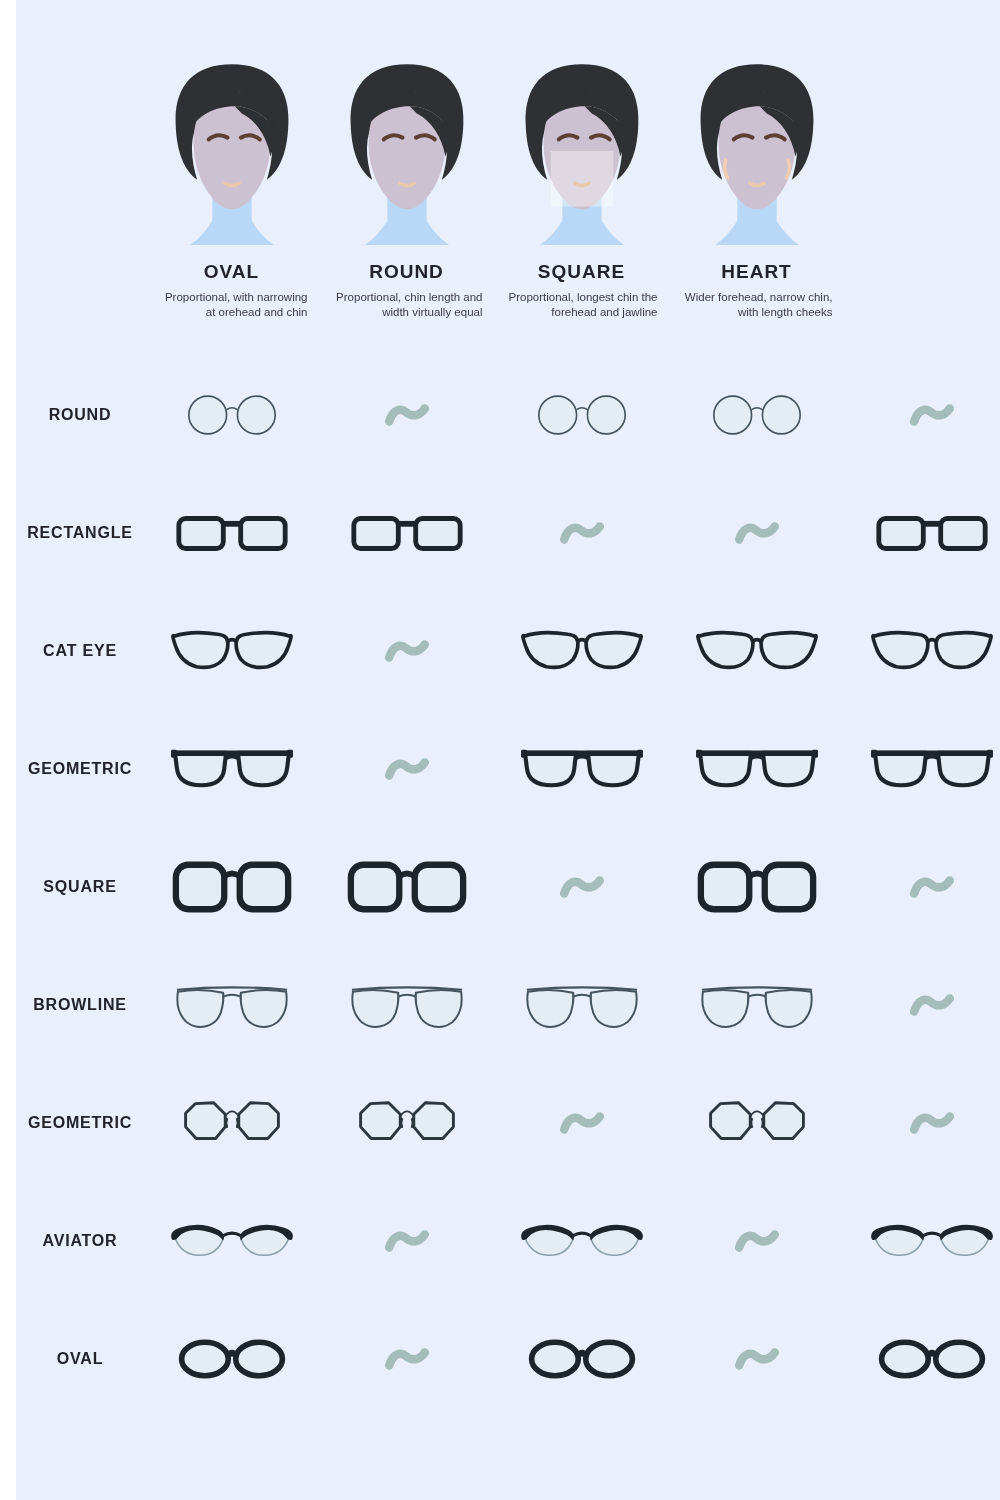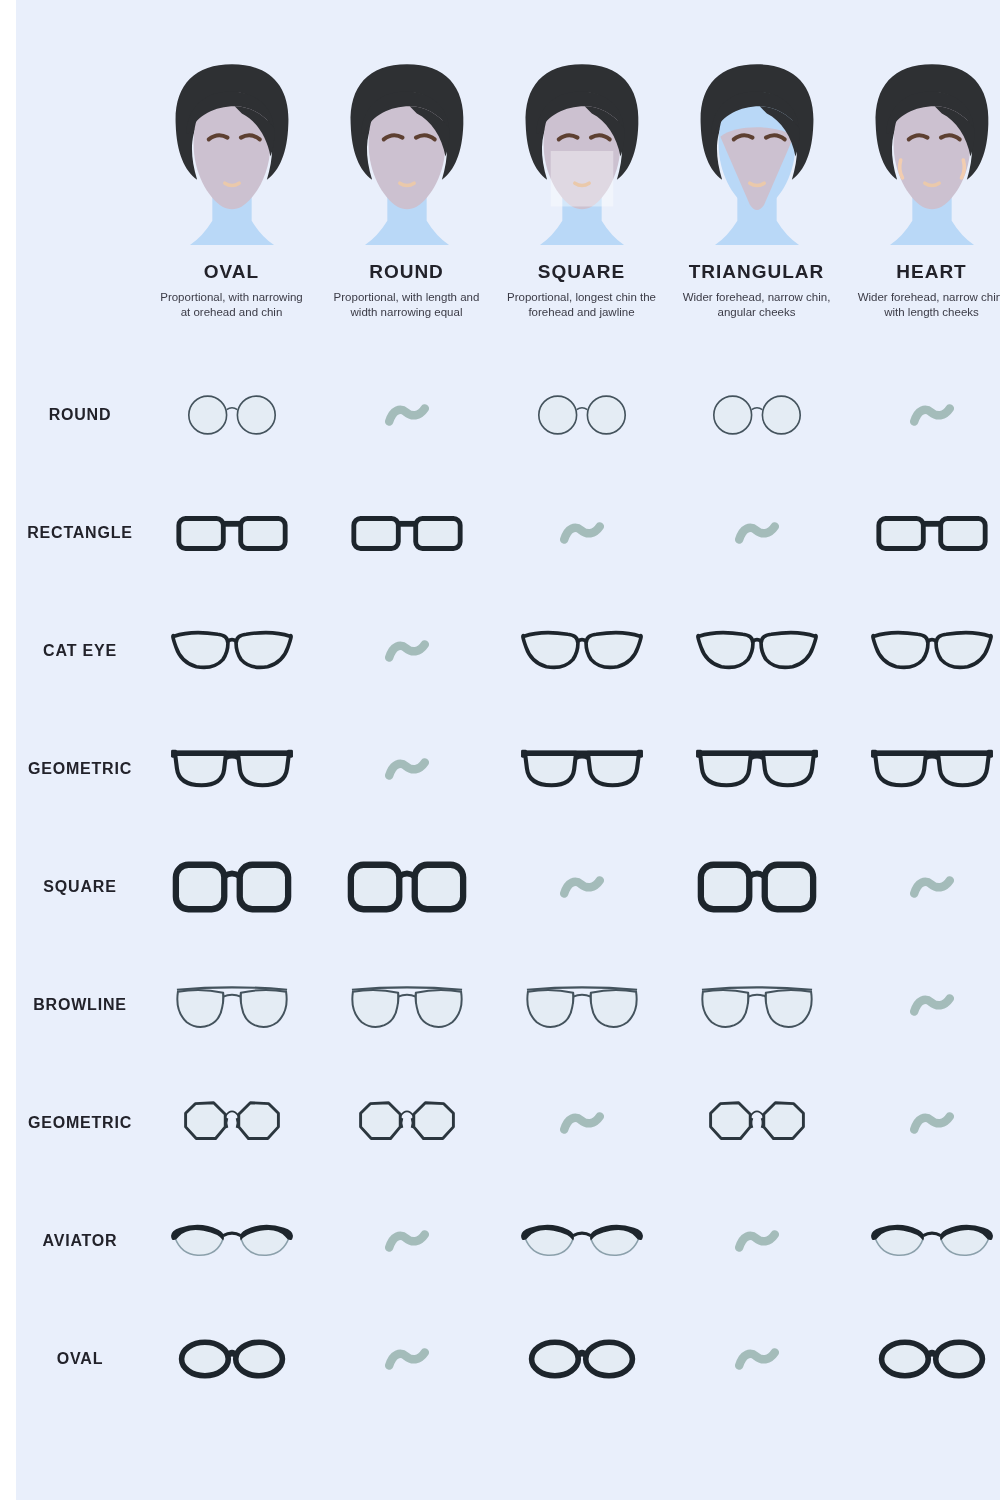--- a/index.html
+++ b/index.html
@@ -31,20 +31,21 @@
     letter-spacing:1px;
     color:#22222a;
   }
   .face-desc{
     display:block;
     margin:7px auto 0;
     max-width:152px;
     font-size:11.5px;
     line-height:15px;
     color:#3b3b46;
+    text-align:right;
   }
   .rows{margin-top:36px;}
   .grid-row{
     display:flex;
     align-items:center;
     height:118px;
   }
   .row-label{
     flex:0 0 128px;
     text-align:center;
@@ -91,55 +92,38 @@
     <path d="M85 34 C115 34 128 58 128 92 C128 124 112 152 96 162 C89 166 81 166 74 162 C58 152 42 124 42 92 C42 58 55 34 85 34 Z" fill="#ccc1d0"></path>
 
     <path d="M34 78 C36 46 62 30 92 34 C118 38 130 54 132 74 C120 58 104 50 88 50 C66 50 46 60 38 78 C36 82 34 82 34 78 Z" fill="#2e3033"></path>
     <path d="M88 50 C104 50 120 58 132 74 C133 84 132 96 128 106 C124 84 112 66 96 58 Z" fill="#2e3033"></path>
     <path d="M59 87 Q69 79 80 85" stroke="#5d4031" stroke-width="4.5" fill="none" stroke-linecap="round"></path>
     <path d="M95 85 Q106 79 116 87" stroke="#5d4031" stroke-width="4.5" fill="none" stroke-linecap="round"></path>
     <path d="M77 136 Q85 141 93 136" stroke="#eac9ab" stroke-width="4" fill="none" stroke-linecap="round"></path>
   </svg>
         </div>
         <span class="face-title">ROUND</span>
-        <span class="face-desc">Proportional, with length and width narrowing equal</span>
+        <span class="face-desc">Proportional, chin length and width virtually equal</span>
       </div>
       <div class="face-col">
         <div>
           <svg class="face-art" viewBox="0 0 170 210" width="152" height="195" aria-hidden="true">
     <path d="M63 144 L63 178 Q52 196 38 205 L132 205 Q118 196 107 178 L107 144 Z" fill="#b9d8f7"></path>
     <path d="M85 3 C42 3 20 28 22 70 C23 102 32 122 46 132 C38 106 38 84 48 66 C60 44 110 44 122 66 C132 84 132 106 124 132 C138 122 147 102 148 70 C150 28 128 3 85 3 Z" fill="#2e3033"></path>
     <path d="M85 34 C115 34 128 58 128 92 C128 124 112 152 96 162 C89 166 81 166 74 162 C58 152 42 124 42 92 C42 58 55 34 85 34 Z" fill="#ccc1d0"></path>
     <rect x="50" y="100" width="70" height="62" fill="rgba(255,255,255,0.38)"></rect>
     <path d="M34 78 C36 46 62 30 92 34 C118 38 130 54 132 74 C120 58 104 50 88 50 C66 50 46 60 38 78 C36 82 34 82 34 78 Z" fill="#2e3033"></path>
     <path d="M88 50 C104 50 120 58 132 74 C133 84 132 96 128 106 C124 84 112 66 96 58 Z" fill="#2e3033"></path>
     <path d="M59 87 Q69 79 80 85" stroke="#5d4031" stroke-width="4.5" fill="none" stroke-linecap="round"></path>
     <path d="M95 85 Q106 79 116 87" stroke="#5d4031" stroke-width="4.5" fill="none" stroke-linecap="round"></path>
     <path d="M77 136 Q85 141 93 136" stroke="#eac9ab" stroke-width="4" fill="none" stroke-linecap="round"></path>
   </svg>
         </div>
         <span class="face-title">SQUARE</span>
         <span class="face-desc">Proportional, longest chin the forehead and jawline</span>
-      </div>
-      <div class="face-col">
-        <div>
-          <svg class="face-art" viewBox="0 0 170 210" width="152" height="195" aria-hidden="true">
-    <path d="M63 144 L63 178 Q52 196 38 205 L132 205 Q118 196 107 178 L107 144 Z" fill="#b9d8f7"></path>
-    <path d="M85 3 C42 3 20 28 22 70 C23 102 32 122 46 132 C38 106 38 84 48 66 C60 44 110 44 122 66 C132 84 132 106 124 132 C138 122 147 102 148 70 C150 28 128 3 85 3 Z" fill="#2e3033"></path>
-    <path d="M85 34 C115 34 128 58 128 92 C128 124 112 152 96 162 C89 166 81 166 74 162 C58 152 42 124 42 92 C42 58 55 34 85 34 Z" fill="#b9d8f7"></path>
-    <path d="M44 84 C60 70 110 70 126 84 L93 160 Q85 172 77 160 Z" fill="#ccc1d0"></path>
-    <path d="M34 78 C36 46 62 30 92 34 C118 38 130 54 132 74 C120 58 104 50 88 50 C66 50 46 60 38 78 C36 82 34 82 34 78 Z" fill="#2e3033"></path>
-    <path d="M88 50 C104 50 120 58 132 74 C133 84 132 96 128 106 C124 84 112 66 96 58 Z" fill="#2e3033"></path>
-    <path d="M59 87 Q69 79 80 85" stroke="#5d4031" stroke-width="4.5" fill="none" stroke-linecap="round"></path>
-    <path d="M95 85 Q106 79 116 87" stroke="#5d4031" stroke-width="4.5" fill="none" stroke-linecap="round"></path>
-    <path d="M77 136 Q85 141 93 136" stroke="#eac9ab" stroke-width="4" fill="none" stroke-linecap="round"></path>
-  </svg>
-        </div>
-        <span class="face-title">TRIANGULAR</span>
-        <span class="face-desc">Wider forehead, narrow chin, angular cheeks</span>
       </div>
       <div class="face-col">
         <div>
           <svg class="face-art" viewBox="0 0 170 210" width="152" height="195" aria-hidden="true">
     <path d="M63 144 L63 178 Q52 196 38 205 L132 205 Q118 196 107 178 L107 144 Z" fill="#b9d8f7"></path>
     <path d="M85 3 C42 3 20 28 22 70 C23 102 32 122 46 132 C38 106 38 84 48 66 C60 44 110 44 122 66 C132 84 132 106 124 132 C138 122 147 102 148 70 C150 28 128 3 85 3 Z" fill="#2e3033"></path>
     <path d="M85 34 C115 34 128 58 128 92 C128 124 112 152 96 162 C89 166 81 166 74 162 C58 152 42 124 42 92 C42 58 55 34 85 34 Z" fill="#ccc1d0"></path>
     <path d="M50 110 Q47 121 52 130" stroke="#f2cdb0" stroke-width="4" fill="none" stroke-linecap="round"></path>
                <path d="M120 110 Q123 121 118 130" stroke="#f2cdb0" stroke-width="4" fill="none" stroke-linecap="round"></path>
     <path d="M34 78 C36 46 62 30 92 34 C118 38 130 54 132 74 C120 58 104 50 88 50 C66 50 46 60 38 78 C36 82 34 82 34 78 Z" fill="#2e3033"></path>

